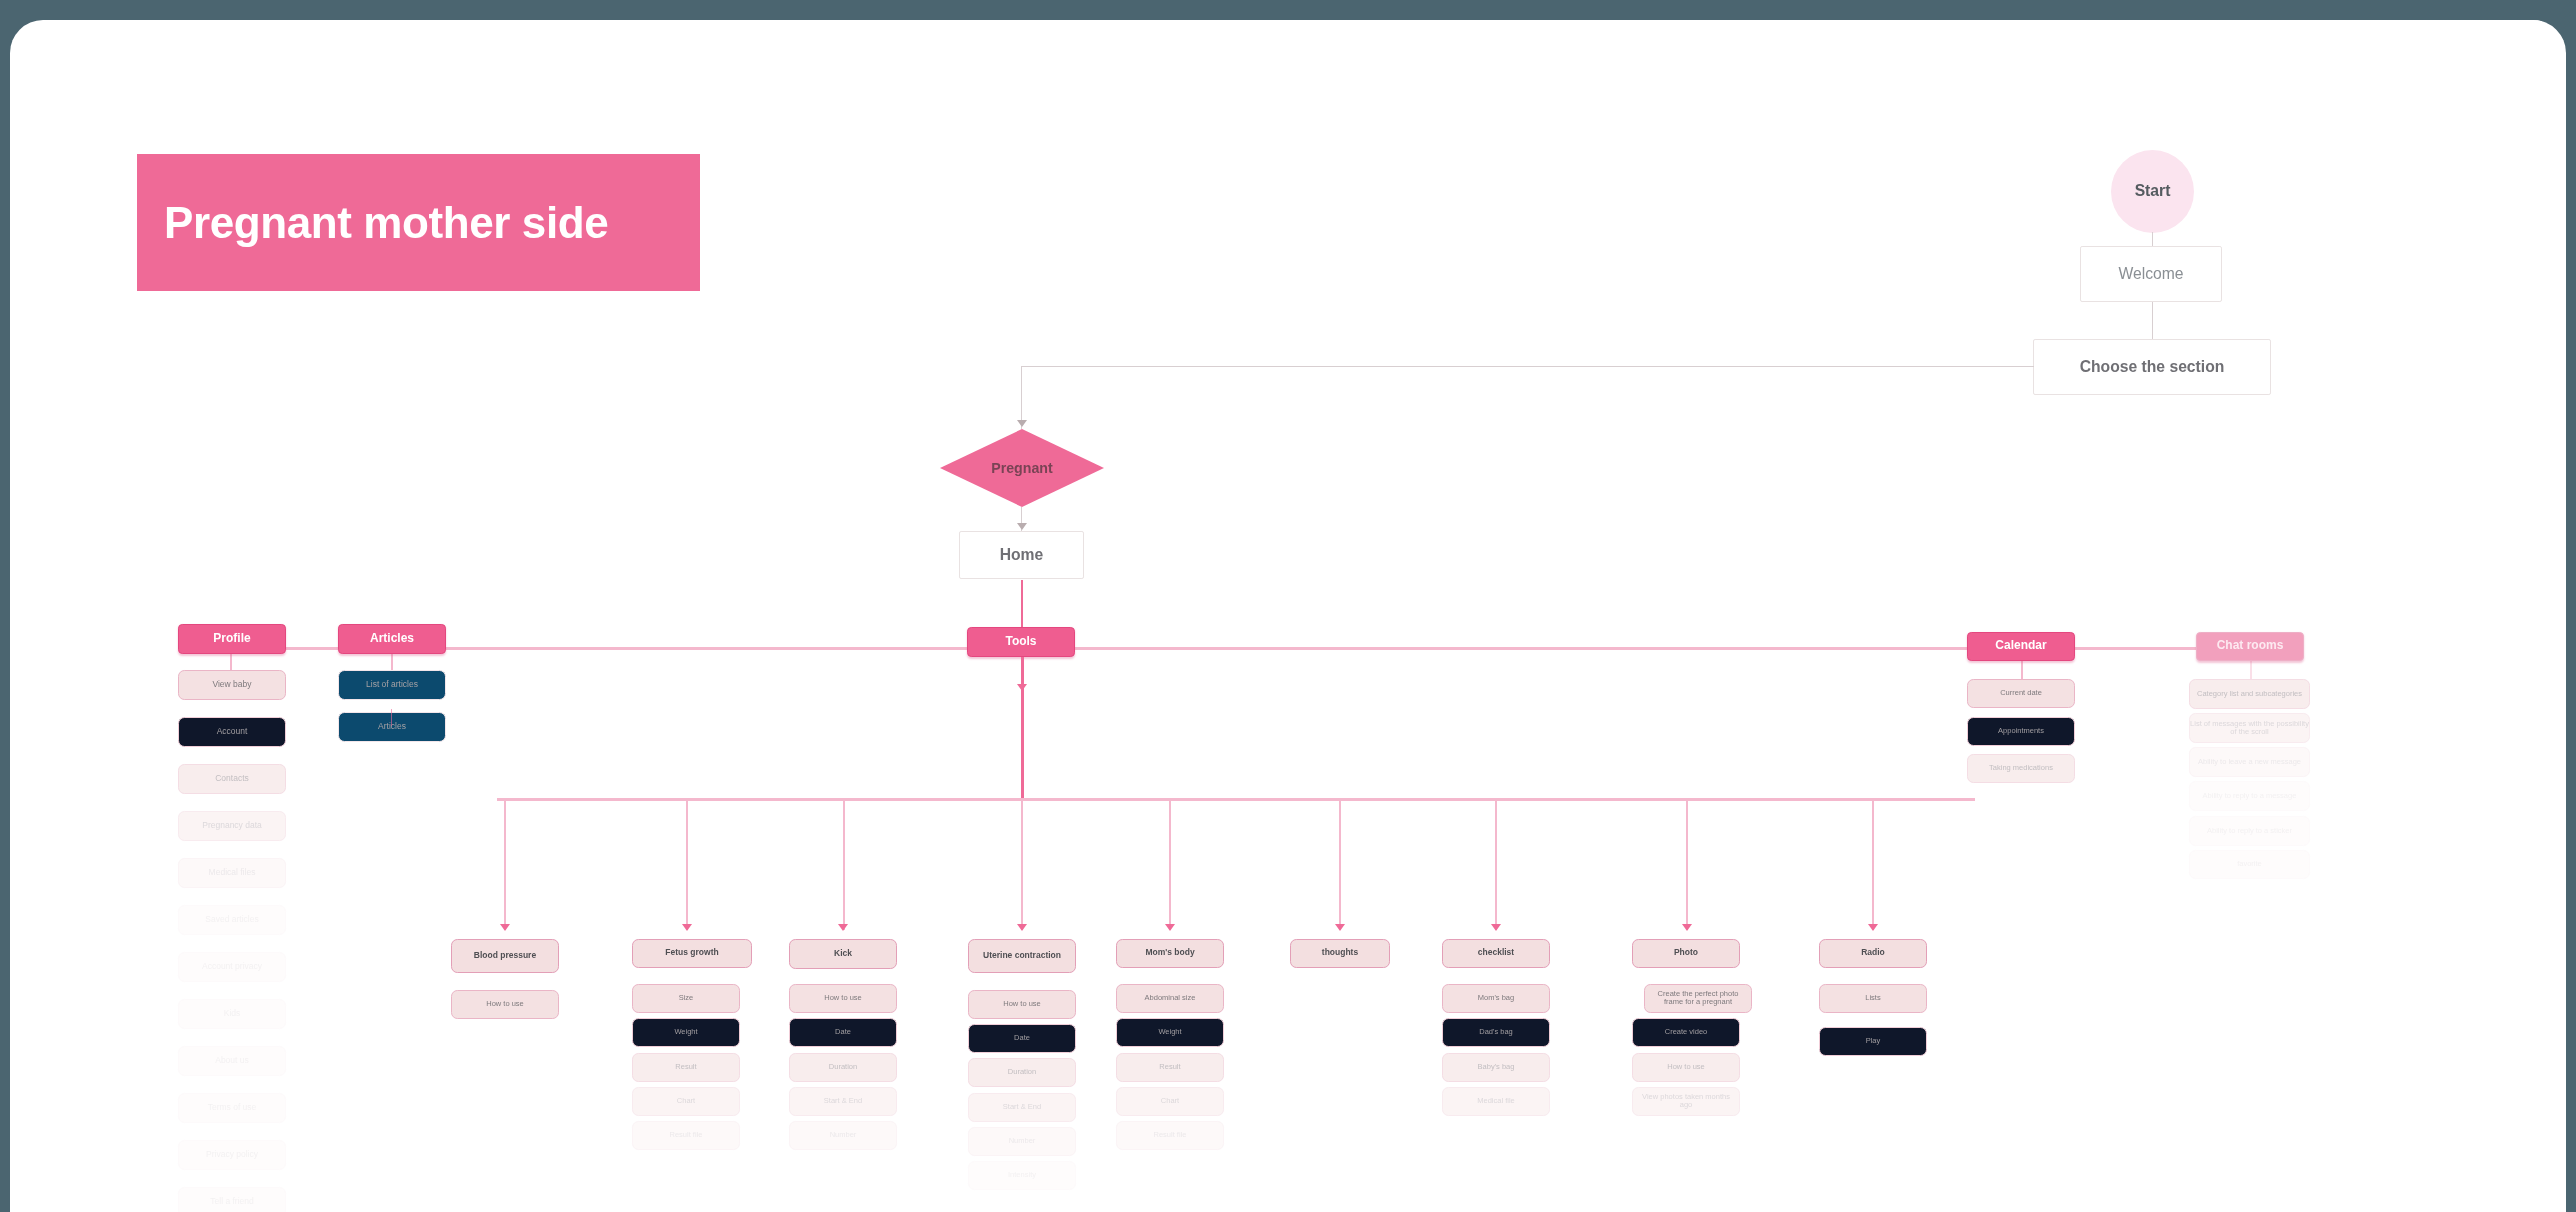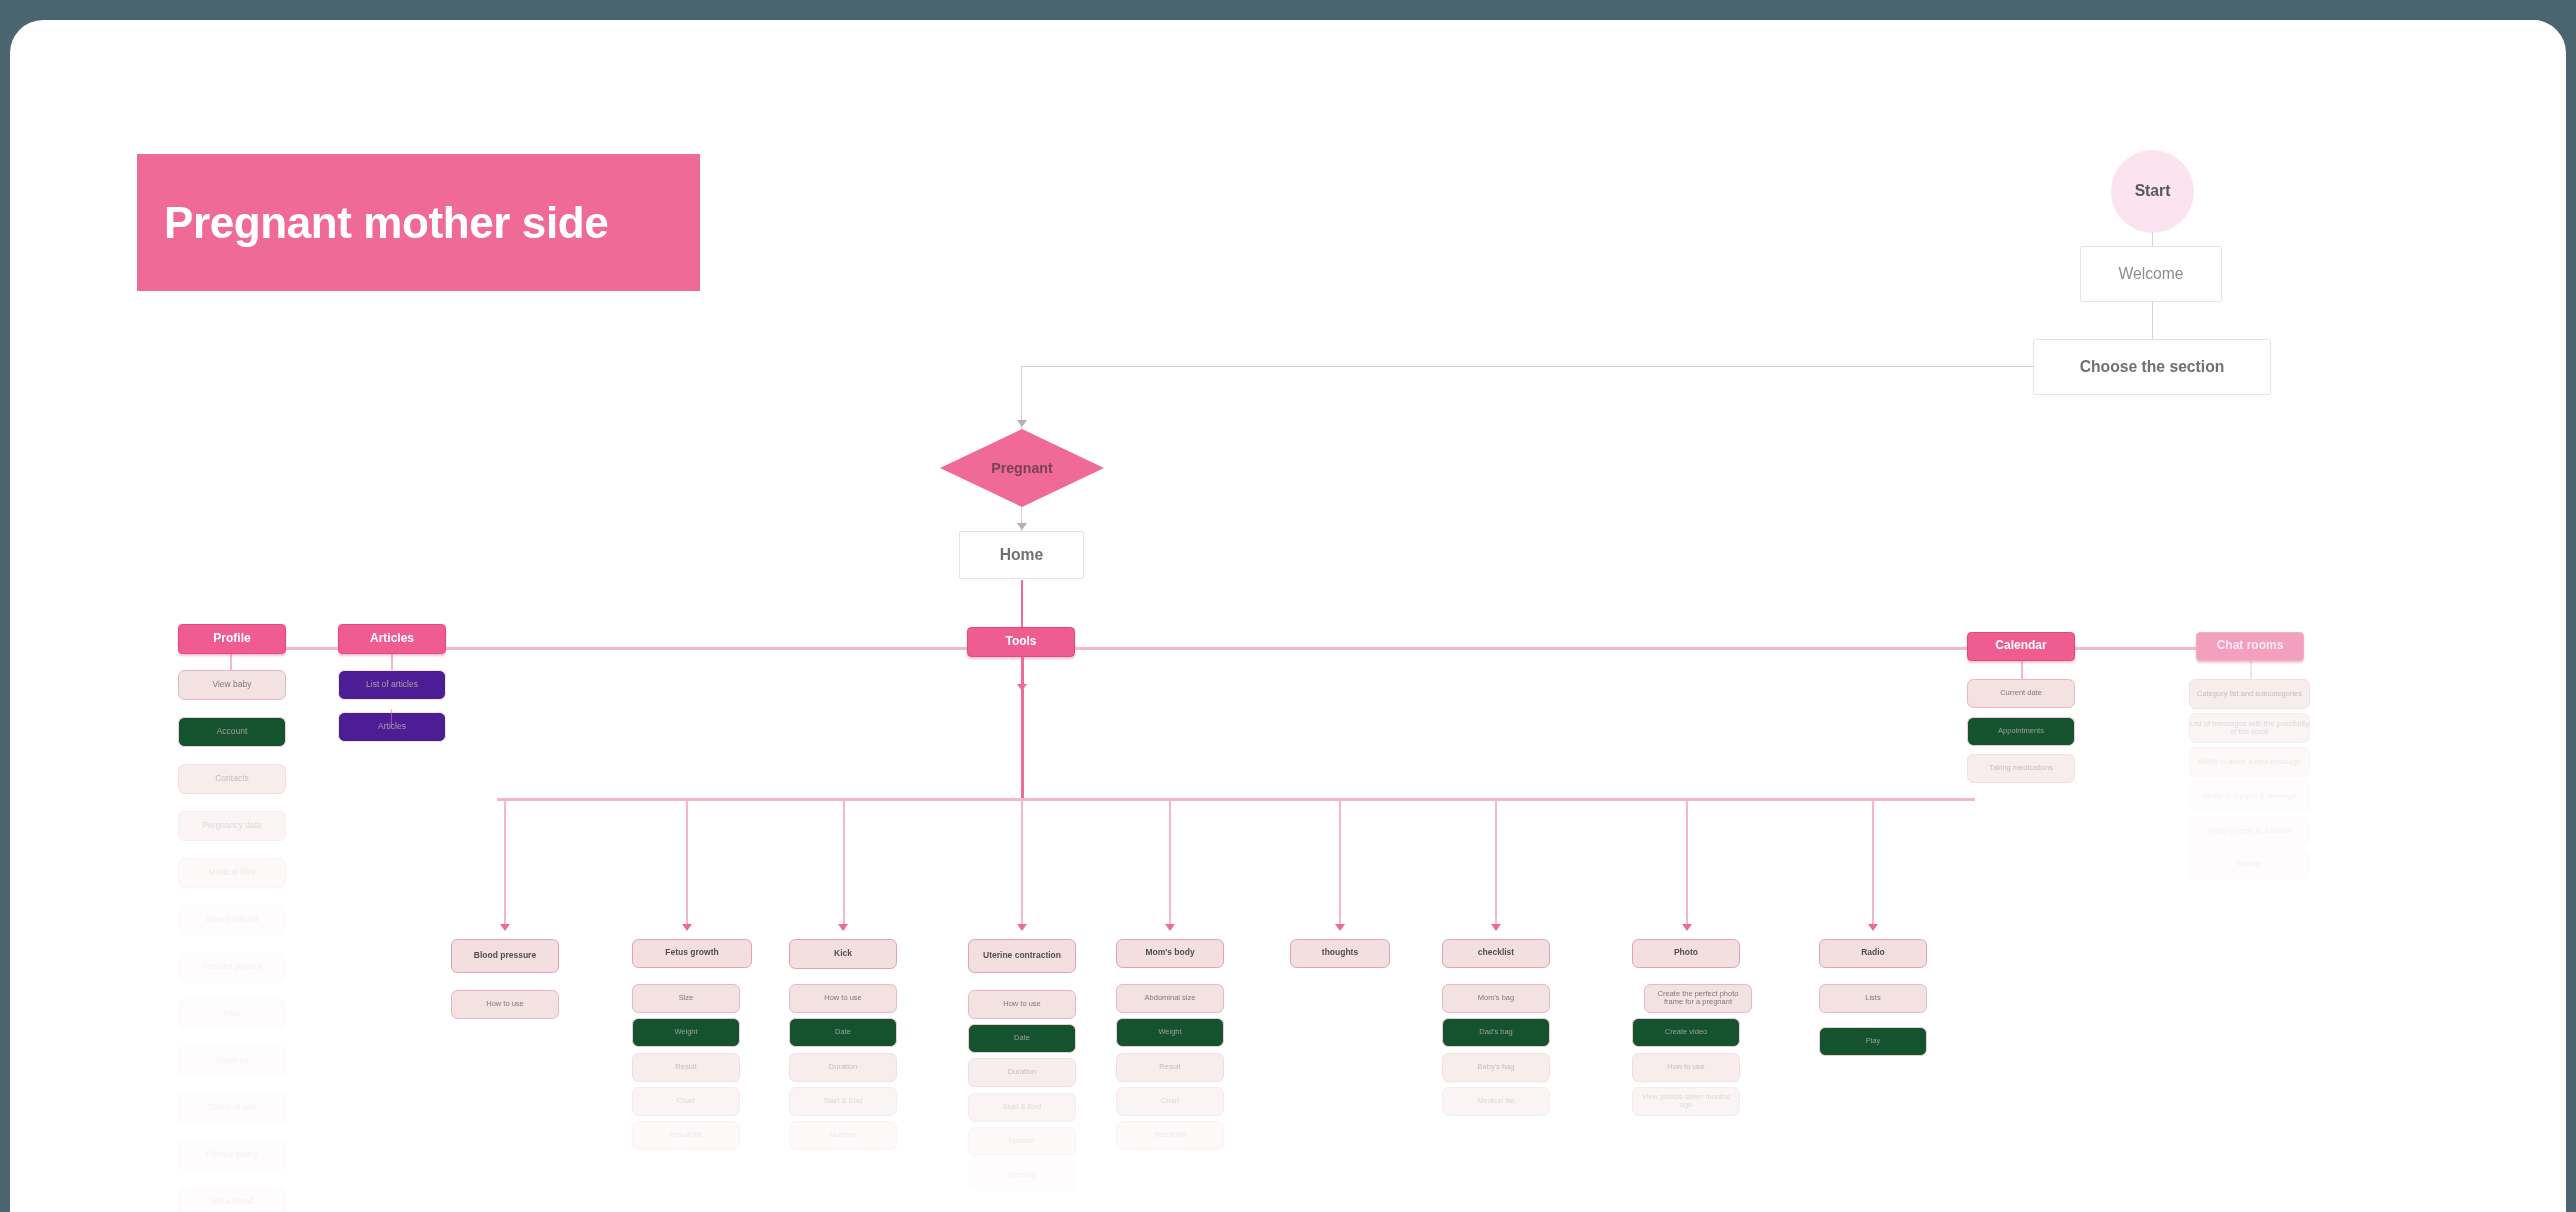--- a/index.html
+++ b/index.html
@@ -77,31 +77,31 @@
   }
   .head.soft{ background:#f2a0bd; border-color:#eeafc6; color:#fdeaf1; }
 
   
   .pill{
     border-radius:6.4px; font-size:10.7px; text-align:center;
     display:flex; align-items:center; justify-content:center;
   }
   .lv0{ background:#f3dfe0; border:1.1px solid #e39fb7; color:#6a6a6e; }
   .lv1{ background:#f4e1e2; border:1.1px solid #eab5c6; color:#7e7a7d; }
-  .lv2{ background:#14532d; border:1px solid #f0cdd7; color:#a29ea1; }
+  .lv2{ background:#0f172a; border:1px solid #f0cdd7; color:#a29ea1; }
   .lv3{ background:#f8eded; border:0.9px solid #f4dde4; color:#c3bfc2; }
   .lv4{ background:#fbf4f4; border:0.9px solid #f8ebef; color:#dcd8db; }
   .lv5{ background:#fdf9f9; border:0.8px solid #fbf4f6; color:#ece9eb; }
   .lv6{ background:#fefcfc; border:0.7px solid #fdfafb; color:#f3f1f2; }
 
   .tiny{ font-size:8.5px; }
   .xtiny{ font-size:7.5px; }
 
   
-  .lvw{ background:#4c1d95; border:1.1px solid #f3e6ea; color:#a6a2a5;justify-content:center; }
+  .lvw{ background:#0c4a6e; border:1.1px solid #f3e6ea; color:#a6a2a5;justify-content:center; }
 
   
   .ln{ position:absolute; background:#ef6a97; }
   .ln.soft{ background:#f4b8cd; }
   .ln.grey{ background:#d8cfd1; }
   .arw{ position:absolute; width:0; height:0; border-left:5px solid transparent;
         border-right:5px solid transparent; border-top:7.8px solid #ef6a97; }
   .arw.soft{ border-top-color:#f0a3c0; }
   .arw.grey{ border-top-color:#b9adaf; }
 </style>

